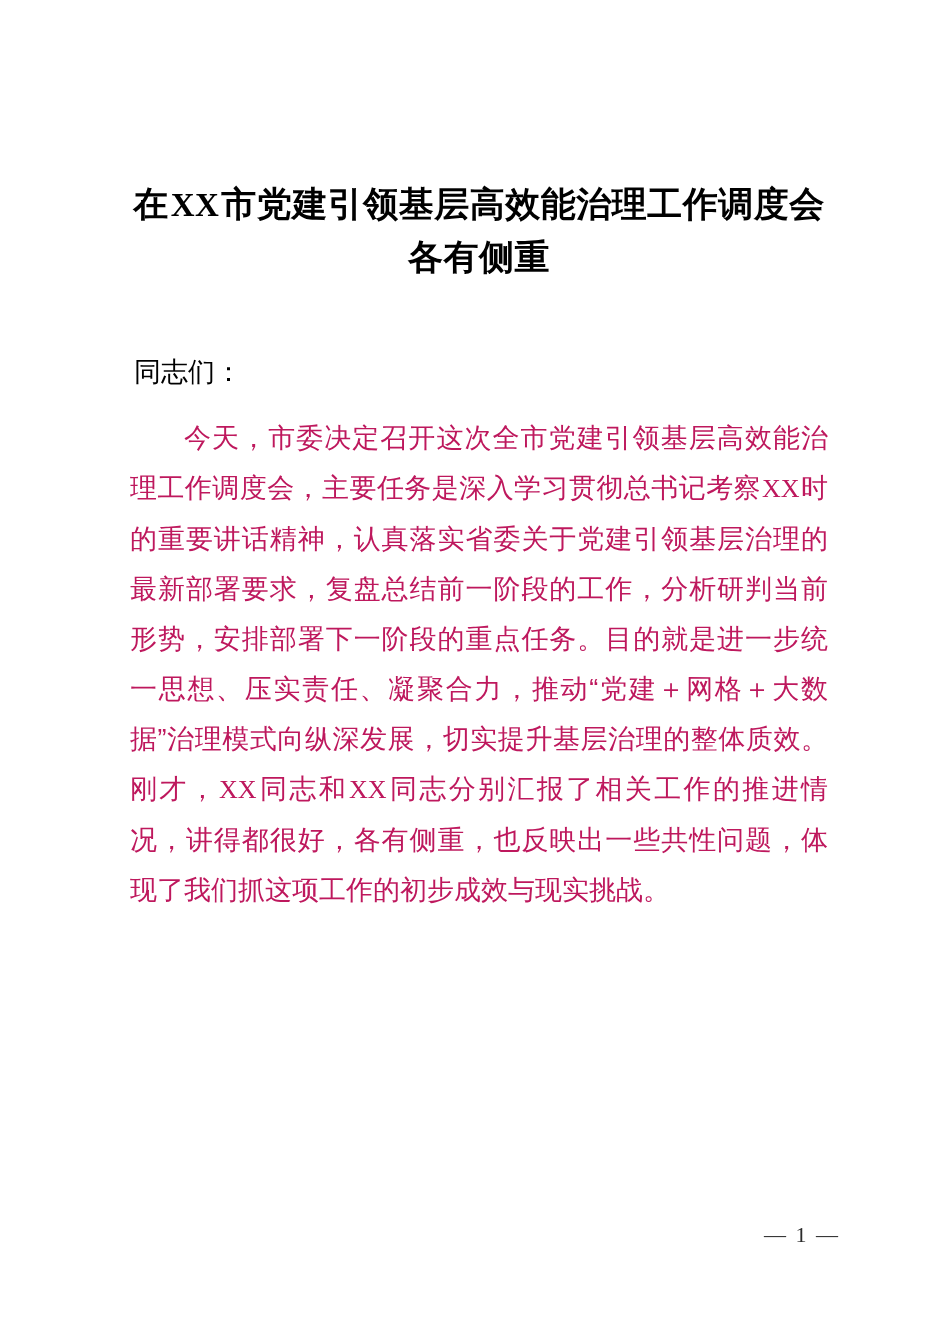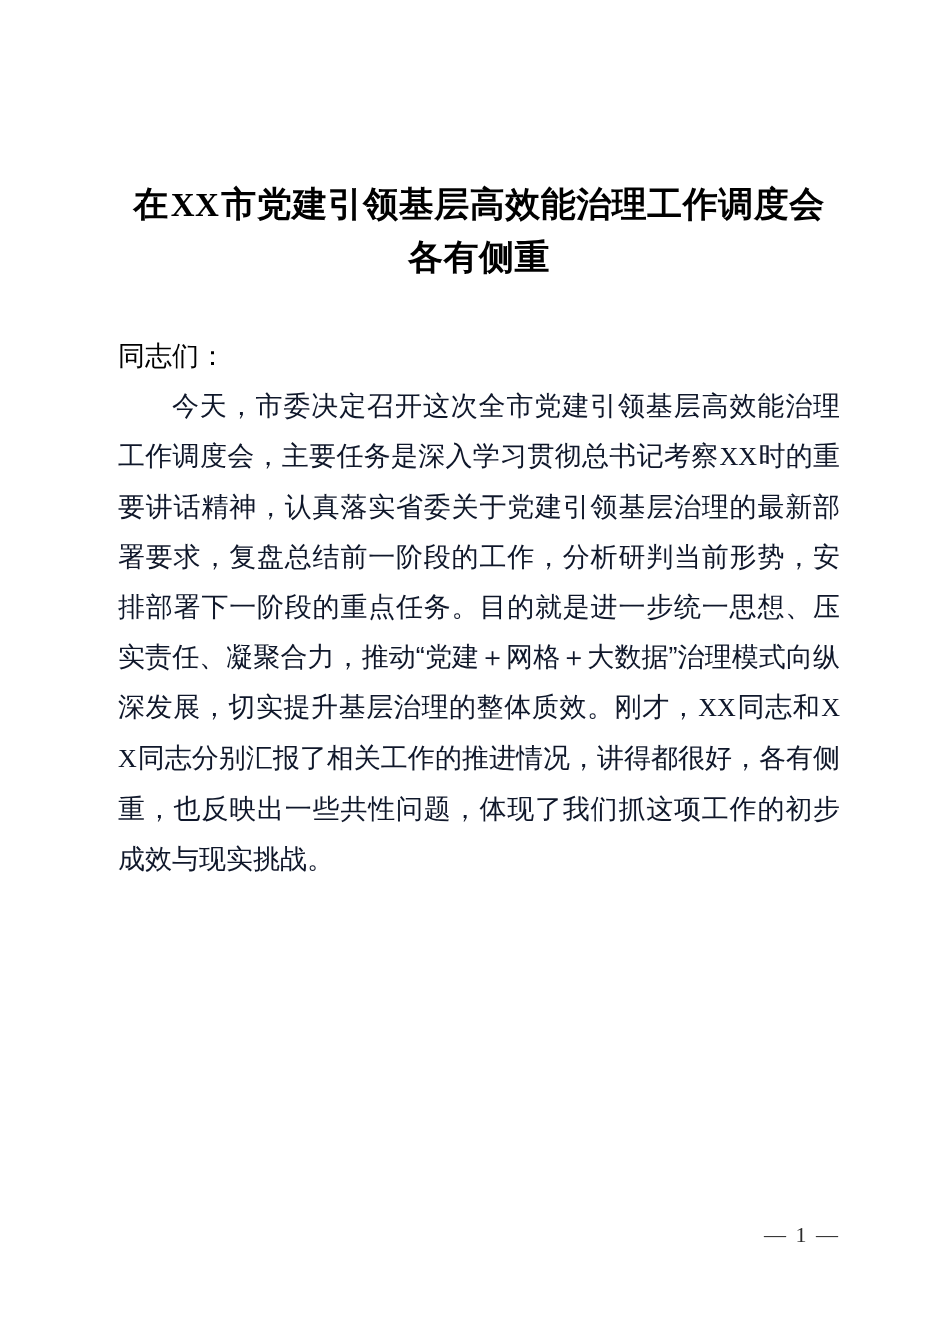--- a/index.html
+++ b/index.html
@@ -45,33 +45,33 @@
     font-size: 33px;
     padding: 0 2px;
   }
 
   
   .salutation {
     font-family: "Liberation Sans", "DejaVu Sans", sans-serif;
     font-size: 27px;
     line-height: 50px;
     color: #000000;
-    margin: 0;
+    margin: 16px;
     padding-top: 48px;
     text-align: justify;
     text-justify: inter-ideograph;
     word-break: break-all;
   }
 
   .para {
     font-family: "Liberation Sans", "DejaVu Sans", sans-serif;
     font-size: 27px;
     line-height: 50px;
-    color: #0f172a;
-    margin: 0;
+    color: #be185d;
+    margin: 12px;
     text-indent: 2em;
     text-align: justify;
     text-justify: inter-ideograph;
     word-break: break-all;
   }
 
   .para .latin {
     font-family: "Liberation Serif", "DejaVu Serif", serif;
     font-size: 26px;
     padding: 0 1px;

